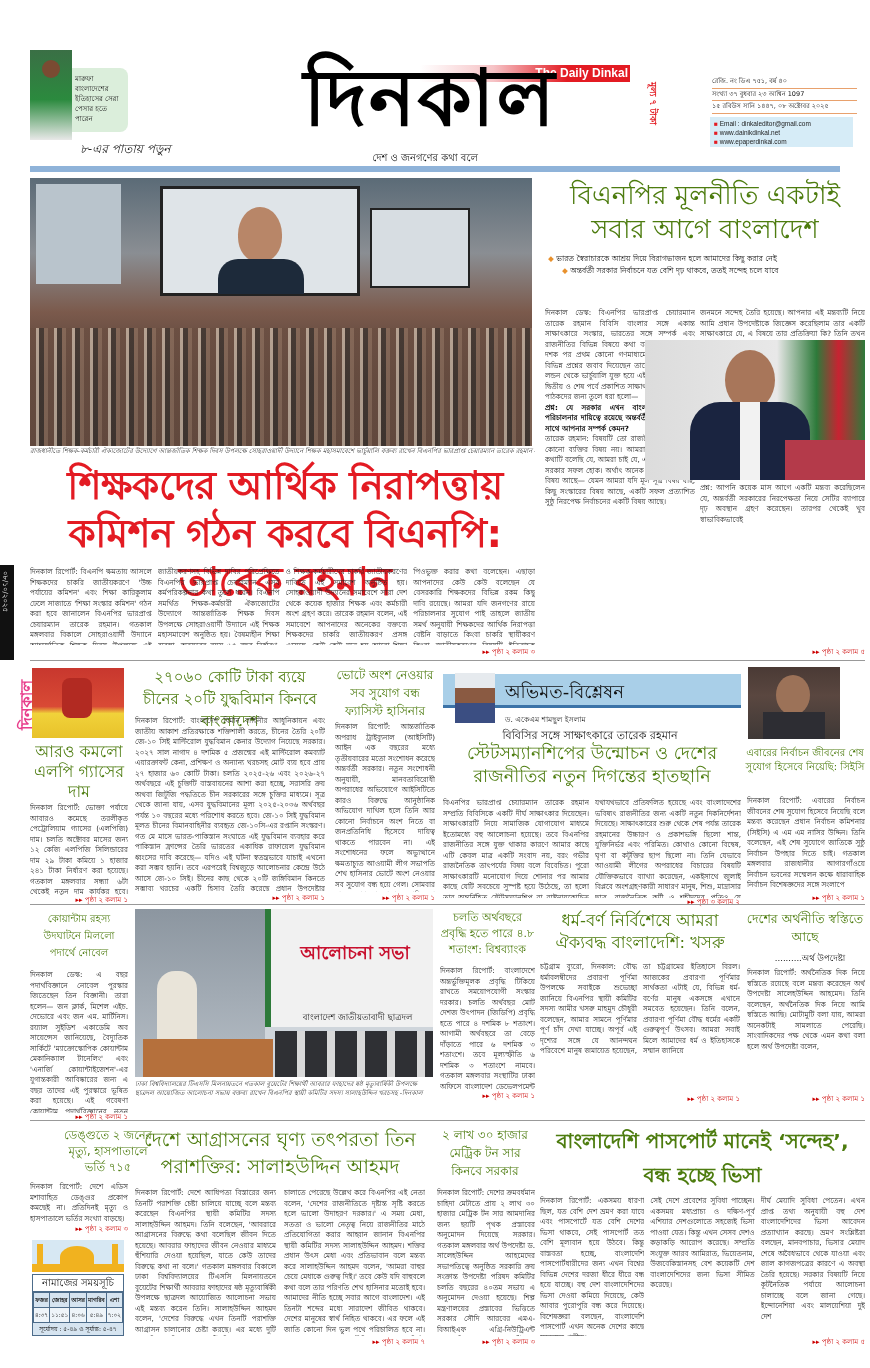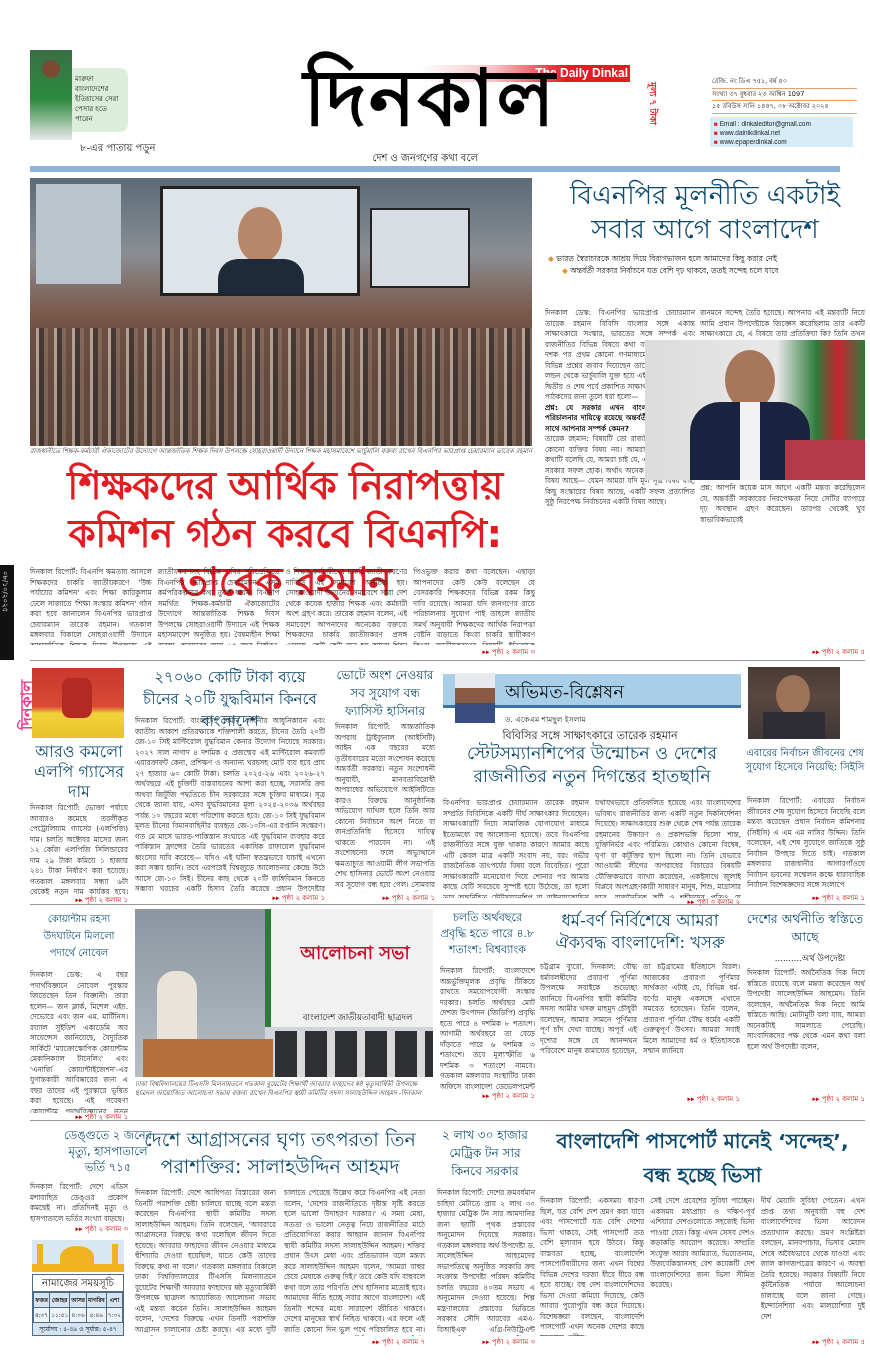--- a/index.html
+++ b/index.html
@@ -1,37 +1,37 @@
 <!DOCTYPE html>
 <html><head>
 <meta charset="utf-8">
 <style>
   * { box-sizing: border-box; margin: 0; padding: 0; }
   body { width: 870px; height: 1368px; background: #fff; font-family: "DejaVu Sans", sans-serif; color: #111; position: relative; overflow: hidden; }
   .abs { position: absolute; }
   .body-text { font-size: 7.2px; line-height: 10.5px; color: #222; text-align: justify; overflow: hidden; }
   .body-text b { font-weight: bold; color: #000; }
   .cont { color: #c00; font-size: 7px; display: block; text-align: right; margin-top: 1px; }
-  .hl { font-family: "DejaVu Sans", sans-serif; color: #0c4a6e; text-align: center; line-height: 1.15; font-weight: bold; }
+  .hl { font-family: "DejaVu Sans", sans-serif; color: #4d7c0f; text-align: center; line-height: 1.15; font-weight: bold; }
   .photo { background: #6d7a86; overflow: hidden; }
   .rule { background: #555; height: 1px; }
   .caption { font-size: 6.5px; color: #333; line-height: 9px; font-style: italic; }
 </style>
 </head>
 <body>
 
 <div class="abs" style="left:0;top:0;width:870px;height:172px;">
 
   <div class="abs photo" style="left:30px;top:50px;width:42px;height:90px;background:linear-gradient(180deg,#3a6f45 0%,#2b8a3e 55%,#e8e8e8 100%);">
     <div style="position:absolute;left:12px;top:10px;width:18px;height:18px;border-radius:50%;background:#7a4b32;"></div>
   </div>
   <div class="abs" style="left:72px;top:68px;width:56px;height:64px;background:#dbeedb;border-radius:0 8px 8px 0;padding:6px 3px;">
     <div style="font-size:7px;line-height:10px;color:#111;">মারুফা বাংলাদেশের ইতিহাসের সেরা পেসার হতে পারেন</div>
   </div>
-  <div class="abs" style="left:80px;top:140px;font-size:10px;color:#222;">৮-এর পাতায় পড়ুন</div>
+  <div class="abs" style="left:80px;top:140px;font-size:12px;color:#222;font-style:italic;">৮-এর পাতায় পড়ুন</div>
 
   <div class="abs" style="left:420px;top:65px;width:210px;height:17px;background:linear-gradient(90deg,#fff 0%,#f6c3c6 35%,#e31b23 70%,#e31b23 100%);"></div>
   <div class="abs" style="left:510px;top:66px;width:118px;text-align:right;font-family:'Liberation Sans',sans-serif;font-weight:bold;font-size:12px;color:#fff;">The Daily Dinkal</div>
   <div class="abs" style="left:240px;top:52px;width:380px;text-align:center;font-family:'DejaVu Sans',sans-serif;font-weight:bold;font-size:78px;line-height:92px;color:#000;letter-spacing:2px;">দিনকাল</div>
   <div class="abs" style="left:300px;top:150px;width:250px;text-align:center;font-size:10px;color:#111;">দেশ ও জনগণের কথা বলে</div>
 
   <div class="abs" style="left:660px;top:82px;width:60px;font-size:9px;color:#e31b23;font-weight:bold;transform:rotate(90deg);transform-origin:0 0;white-space:nowrap;">মূল্য ৭ টাকা</div>
 
   <div class="abs" style="left:712px;top:76px;width:145px;font-size:6.5px;line-height:11.5px;">
     <div style="border-bottom:1px solid #e8a16d;">রেজি. নং ডিএ ৭৫১, বর্ষ ৪০</div>
@@ -139,21 +139,21 @@
 
 <div class="abs photo" style="left:135px;top:909px;width:298px;height:168px;background:#cfd5db;">
   <div class="abs" style="left:0;top:0;width:130px;height:168px;background:linear-gradient(180deg,#8c96a0 0%,#b6bec6 100%);"></div>
   <div class="abs" style="left:130px;top:0;width:168px;height:118px;background:#f1f1f1;border-left:6px solid #2d7a3a;"></div>
   <div class="abs" style="left:145px;top:30px;width:150px;text-align:center;font-size:18px;font-weight:bold;color:#c8102e;">আলোচনা সভা</div>
   <div class="abs" style="left:150px;top:102px;width:145px;text-align:center;font-size:8.5px;color:#111;">বাংলাদেশ জাতীয়তাবাদী ছাত্রদল</div>
   <div class="abs" style="left:22px;top:62px;width:40px;height:90px;background:#e9e4d9;border-radius:18px 18px 0 0;"></div>
   <div class="abs" style="left:8px;top:130px;width:130px;height:38px;background:#b5703c;"></div>
   <div class="abs" style="left:140px;top:122px;width:158px;height:46px;background:repeating-linear-gradient(90deg,#2f3034 0 22px,#d9d9d9 22px 30px);"></div>
 </div>
-<div class="abs caption" style="left:135px;top:1080px;width:300px;height:20px;overflow:hidden;">ঢাকা বিশ্ববিদ্যালয়ের টিএসসি মিলনায়তনে গতকাল বুয়েটের শিক্ষার্থী আবরার ফাহাদের ষষ্ঠ মৃত্যুবার্ষিকী উপলক্ষে ছাত্রদল আয়োজিত আলোচনা সভায় বক্তব্য রাখেন বিএনপির স্থায়ী কমিটির সদস্য সালাহউদ্দিন আহমদ -দিনকাল</div>
+<div class="abs caption" style="left:135px;top:1080px;width:300px;height:20px;overflow:hidden;">ঢাকা বিশ্ববিদ্যালয়ের টিএসসি মিলনায়তনে গতকাল বুয়েটের শিক্ষার্থী আবরার ফাহাদের ষষ্ঠ মৃত্যুবার্ষিকী উপলক্ষে ছাত্রদল আয়োজিত আলোচনা সভায় বক্তব্য রাখেন বিএনপির স্থায়ী কমিটির সদস্য সালাহউদ্দিন খরচসহ -দিনকাল</div>
 
 <div class="abs hl" style="left:440px;top:910px;width:95px;font-size:11px;line-height:16px;font-weight:normal;">চলতি অর্থবছরে প্রবৃদ্ধি হতে পারে ৪.৮ শতাংশ: বিশ্বব্যাংক</div>
 <div class="abs body-text" style="left:440px;top:966px;width:95px;height:125px;">দিনকাল রিপোর্ট: বাংলাদেশে অন্তর্ভুক্তিমূলক প্রবৃদ্ধি টিকিয়ে রাখতে সময়োপযোগী সংস্কার দরকার। চলতি অর্থবছর মোট দেশজ উৎপাদন (জিডিপি) প্রবৃদ্ধি হতে পারে ৪ দশমিক ৮ শতাংশ। আগামী অর্থবছরে তা বেড়ে দাঁড়াতে পারে ৬ দশমিক ৩ শতাংশে। তবে মূল্যস্ফীতি ৬ দশমিক ৩ শতাংশে নামবে। গতকাল মঙ্গলবার সংস্থাটির ঢাকা অফিসে বাংলাদেশ ডেভেলপমেন্ট আপডেট</div>
 <div class="abs cont" style="left:460px;top:1089px;width:75px;">▸▸ <span>পৃষ্ঠা ২ কলাম ১</span></div>
 
 <div class="abs hl" style="left:540px;top:910px;width:200px;font-size:16.5px;line-height:22px;font-weight:normal;">ধর্ম-বর্ণ নির্বিশেষে আমরা ঐক্যবদ্ধ বাংলাদেশি: খসরু</div>
 <div class="abs body-text" style="left:540px;top:962px;width:200px;height:128px;column-count:2;column-gap:6px;">চট্টগ্রাম ব্যুরো, দিনকাল: বৌদ্ধ ধর্মাবলম্বীদের প্রবারণা পূর্ণিমা উপলক্ষে সবাইকে শুভেচ্ছা জানিয়ে বিএনপির স্থায়ী কমিটির সদস্য আমীর খসরু মাহমুদ চৌধুরী বলেছেন, আমার সামনে পূর্ণিমার পূর্ণ চাঁদ দেখা যাচ্ছে। অপূর্ব এই দৃশ্যের সঙ্গে যে আনন্দঘন পরিবেশে মানুষ জমায়েত হয়েছেন, তা চট্টগ্রামের ইতিহাসে বিরল। আজকের প্রবারণা পূর্ণিমার সার্থকতা এটাই যে, বিভিন্ন ধর্ম-বর্ণের মানুষ একসঙ্গে এখানে সমবেত হয়েছেন। তিনি বলেন, প্রবারণা পূর্ণিমা বৌদ্ধ ধর্মের একটি গুরুত্বপূর্ণ উৎসব। আমরা সবাই মিলে আমাদের ধর্ম ও ইতিহাসকে সম্মান জানিয়ে</div>
 <div class="abs cont" style="left:660px;top:1092px;width:80px;">▸▸ <span>পৃষ্ঠা ২ কলাম ১</span></div>
 
 <div class="abs hl" style="left:745px;top:910px;width:120px;font-size:12.5px;line-height:18px;font-weight:normal;">দেশের অর্থনীতি স্বস্তিতে আছে</div>

